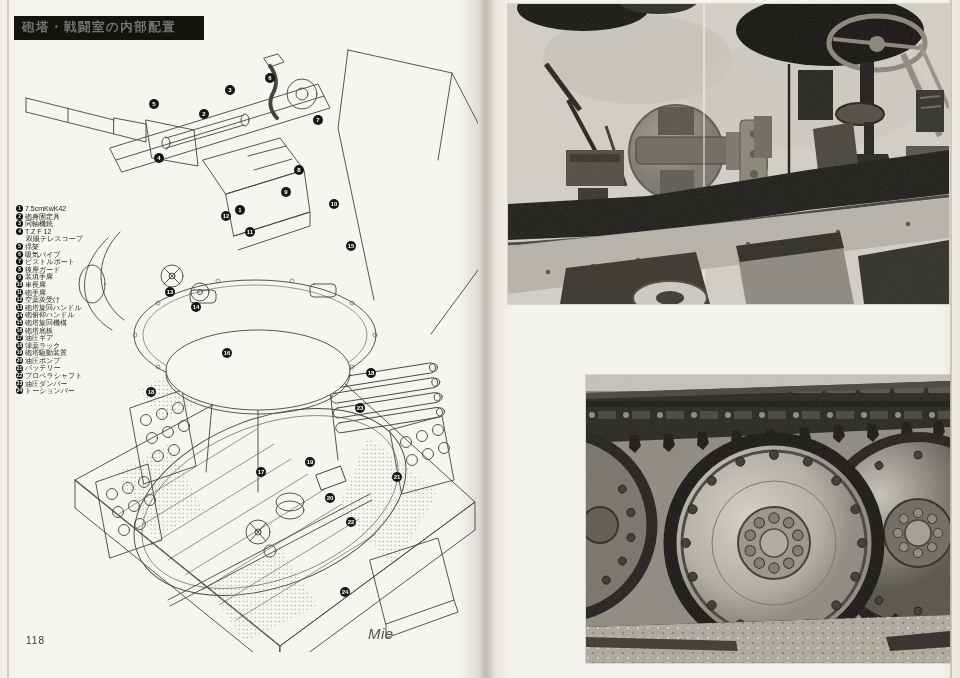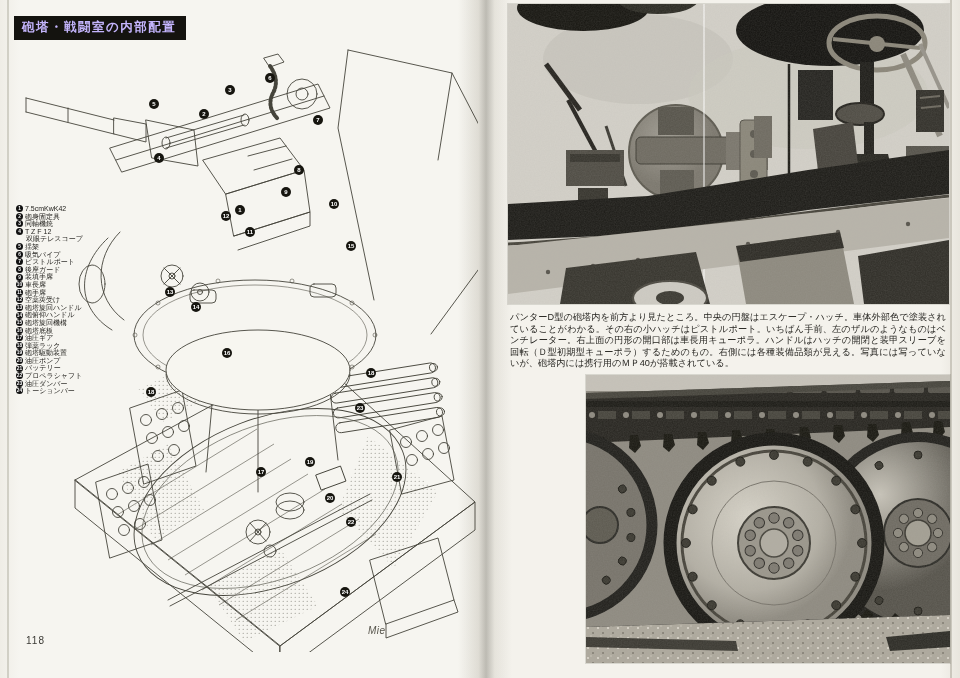--- a/index.html
+++ b/index.html
@@ -3,31 +3,31 @@
 <meta charset="utf-8">
 <style>
   *{margin:0;padding:0;box-sizing:border-box}
   html,body{width:960px;height:678px;font-family:"Liberation Sans","DejaVu Sans",sans-serif;background:#e9e7e0}
   .scan{position:relative;width:960px;height:678px;overflow:hidden;
         background:linear-gradient(90deg,#efede6 0%,#f6f5f0 2%,#f6f5f0 48%,#f4f2ec 53%,#f4f2ec 98%,#e8e5dd 100%)}
   .page-edge-left{position:absolute;left:7px;top:0;width:2px;height:678px;background:rgba(150,145,130,.35)}
   .page-edge-right{position:absolute;left:950px;top:0;width:2px;height:678px;background:rgba(150,145,130,.4)}
   .gutter{position:absolute;left:458px;top:0;width:54px;height:678px;
           background:linear-gradient(90deg,rgba(90,85,70,0) 0%,rgba(120,112,92,.18) 38%,rgba(70,66,54,.32) 52%,rgba(120,112,92,.12) 68%,rgba(90,85,70,0) 100%)}
-  .title-bar{position:absolute;left:14px;top:16px;background:#14130f;color:#c4b5fd;
-             font-size:12.5px;font-weight:bold;letter-spacing:1.5px;padding:3px 10px 4px 8px;white-space:nowrap}
+  .title-bar{position:absolute;left:14px;top:16px;background:#14130f;color:#737373;
+             font-size:12.5px;font-weight:bold;letter-spacing:1.5px;padding:3px 28px 4px 8px;white-space:nowrap}
   .diagram{position:absolute;left:18px;top:40px;width:460px;height:612px}
   .legend{position:absolute;left:16px;top:205px;width:140px;font-size:7px;line-height:7.6px;color:#24231f;z-index:5}
   .legend-item{display:flex;align-items:flex-start;white-space:nowrap}
   .bullet{flex:0 0 auto;width:7px;height:7px;border-radius:50%;background:#111;color:#fff;
           font-size:4.8px;line-height:7px;text-align:center;margin-right:2px;margin-top:0.2px;font-weight:bold}
   .legend-label span{display:block}
   .legend-label .sub{margin-left:1px}
   .page-number{position:absolute;left:26px;top:635px;font-size:10px;letter-spacing:1px;color:#3a3934}
-  .artist-sig{position:absolute;left:368px;top:625px;font-size:10px;color:#55534a;font-style:italic;letter-spacing:.5px}
+  .artist-sig{position:absolute;left:368px;top:625px;font-size:15px;color:#55534a;font-style:italic;letter-spacing:.5px}
   .photo{position:absolute;display:block;box-shadow:0 0 0 1px rgba(60,58,50,.15)}
   .photo svg{display:block}
   .top-photo{left:508px;top:4px;width:441px;height:300px}
   .bottom-photo{left:586px;top:375px;width:364px;height:288px}
   .caption{position:absolute;left:510px;top:312px;width:436px;font-size:9.2px;line-height:11.6px;
            text-align:justify;color:#201f1b}
   .side-text{position:absolute;left:506px;top:378px;width:79px;font-size:9.3px;line-height:10.7px;
              text-align:justify;color:#201f1b}
   .ln{stroke:#45443b;stroke-width:.9;fill:none;stroke-linejoin:round;stroke-linecap:round}
   .lnthin{stroke:#55544a;stroke-width:.6;fill:none}
@@ -582,21 +582,20 @@
 
       <g>
         <ellipse cx="162" cy="294" rx="37" ry="17" fill="#cfccc4" stroke="#4a473f" stroke-width="2"></ellipse>
         <ellipse cx="162" cy="294" rx="14" ry="7" fill="#3a3831"></ellipse>
       </g>
 
       <rect width="441" height="300" filter="url(#gr1)" opacity=".45"></rect>
     </svg>
   </figure>
 
-  <p class="caption">パンターD型の砲塔内を前方より見たところ。中央の円盤はエスケープ・ハッチ。車体外部色で塗装されていることがわかる。その右の小ハッチはピストルポート。いちばん手前、左のザルのようなものはベンチレーター。右上面の円形の開口部は車長用キューポラ。ハンドルはハッチの開閉と装甲スリーブを回転（Ｄ型初期型キューポラ）するためのもの。右側には各種装備品類が見える。写真には写っていないが、砲塔内には携行用のＭＰ40が搭載されている。</p>
 
 
   <figure class="photo bottom-photo">
     <svg viewBox="0 0 364 288" width="364" height="288">
       <defs>
         <radialGradient id="wheelC" cx="38%" cy="38%">
           <stop offset="0%" stop-color="#d8d4c9"></stop>
             <stop offset="70%" stop-color="#b3afa4"></stop>
             <stop offset="100%" stop-color="#8e8a80"></stop>
         </radialGradient>

